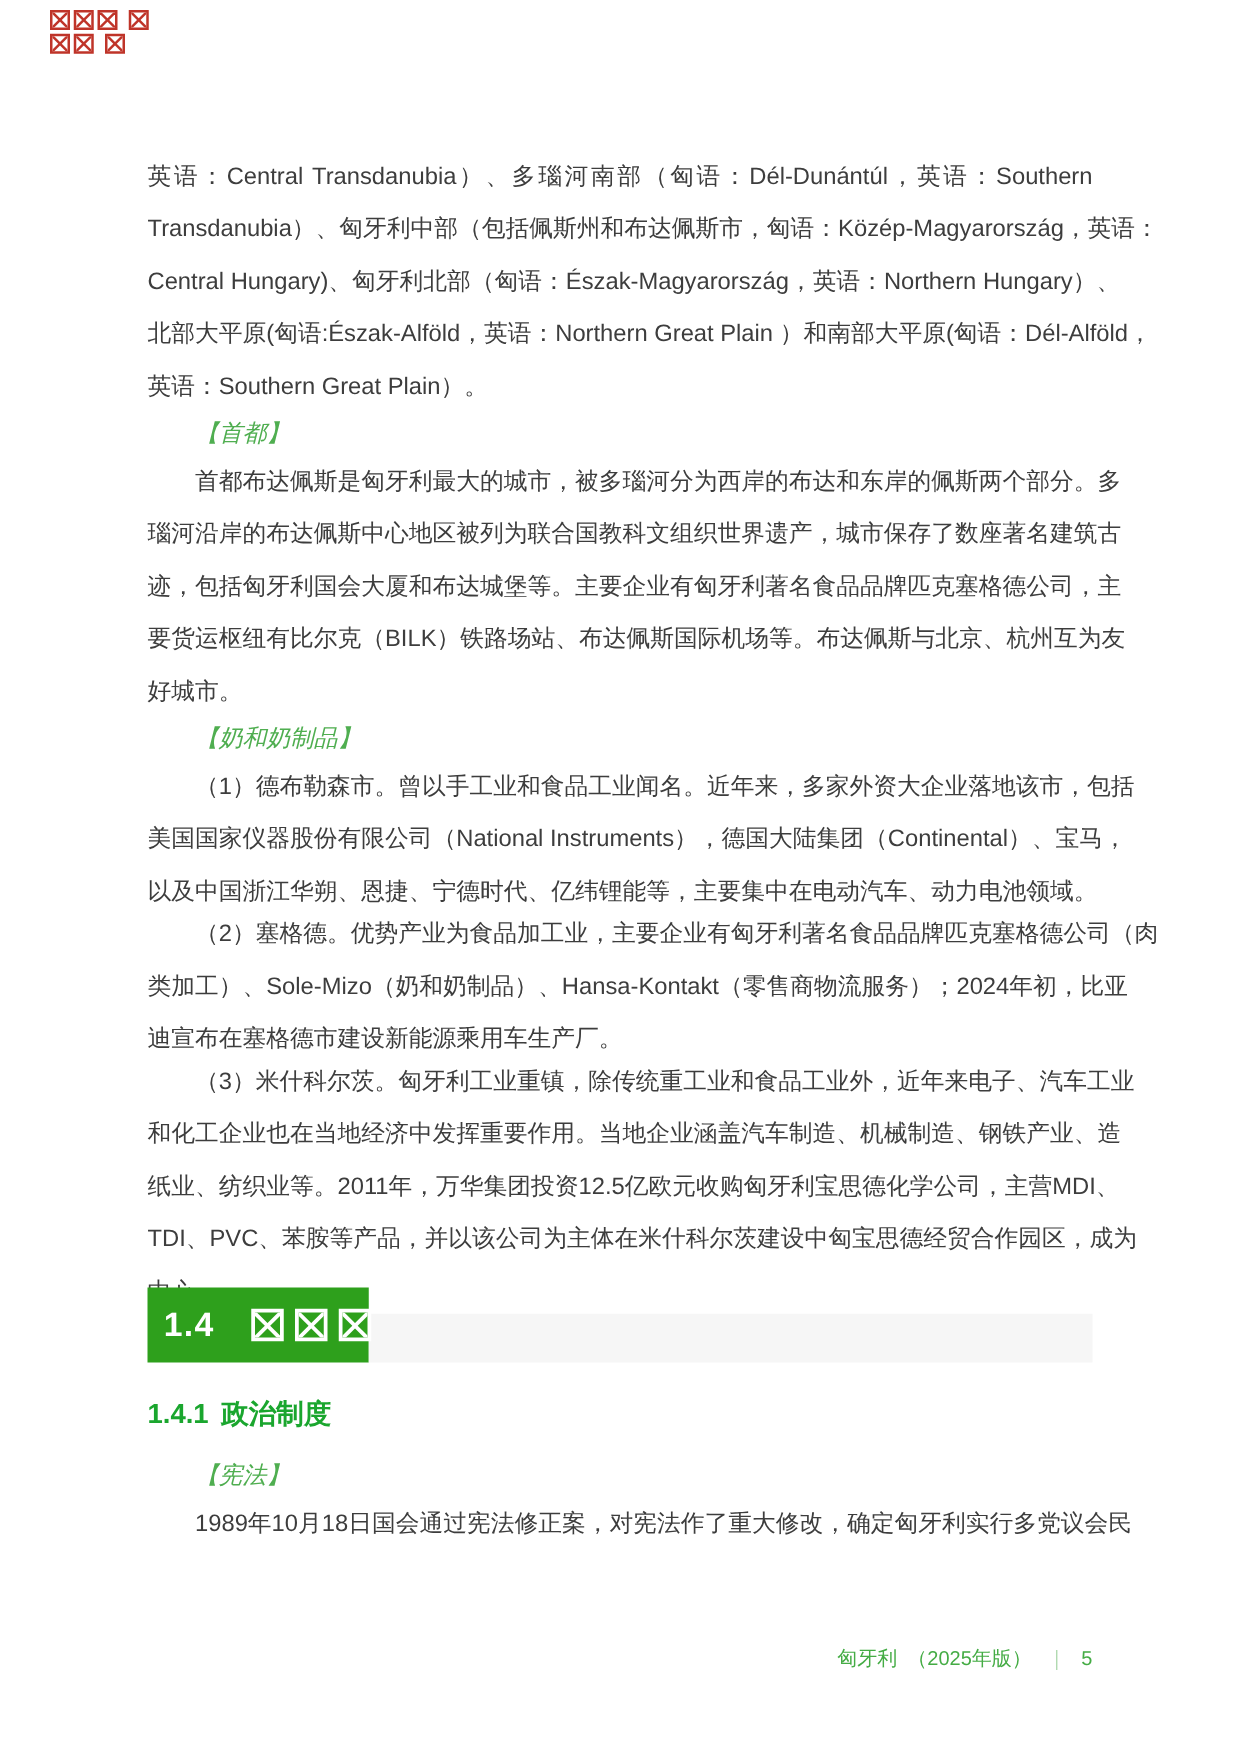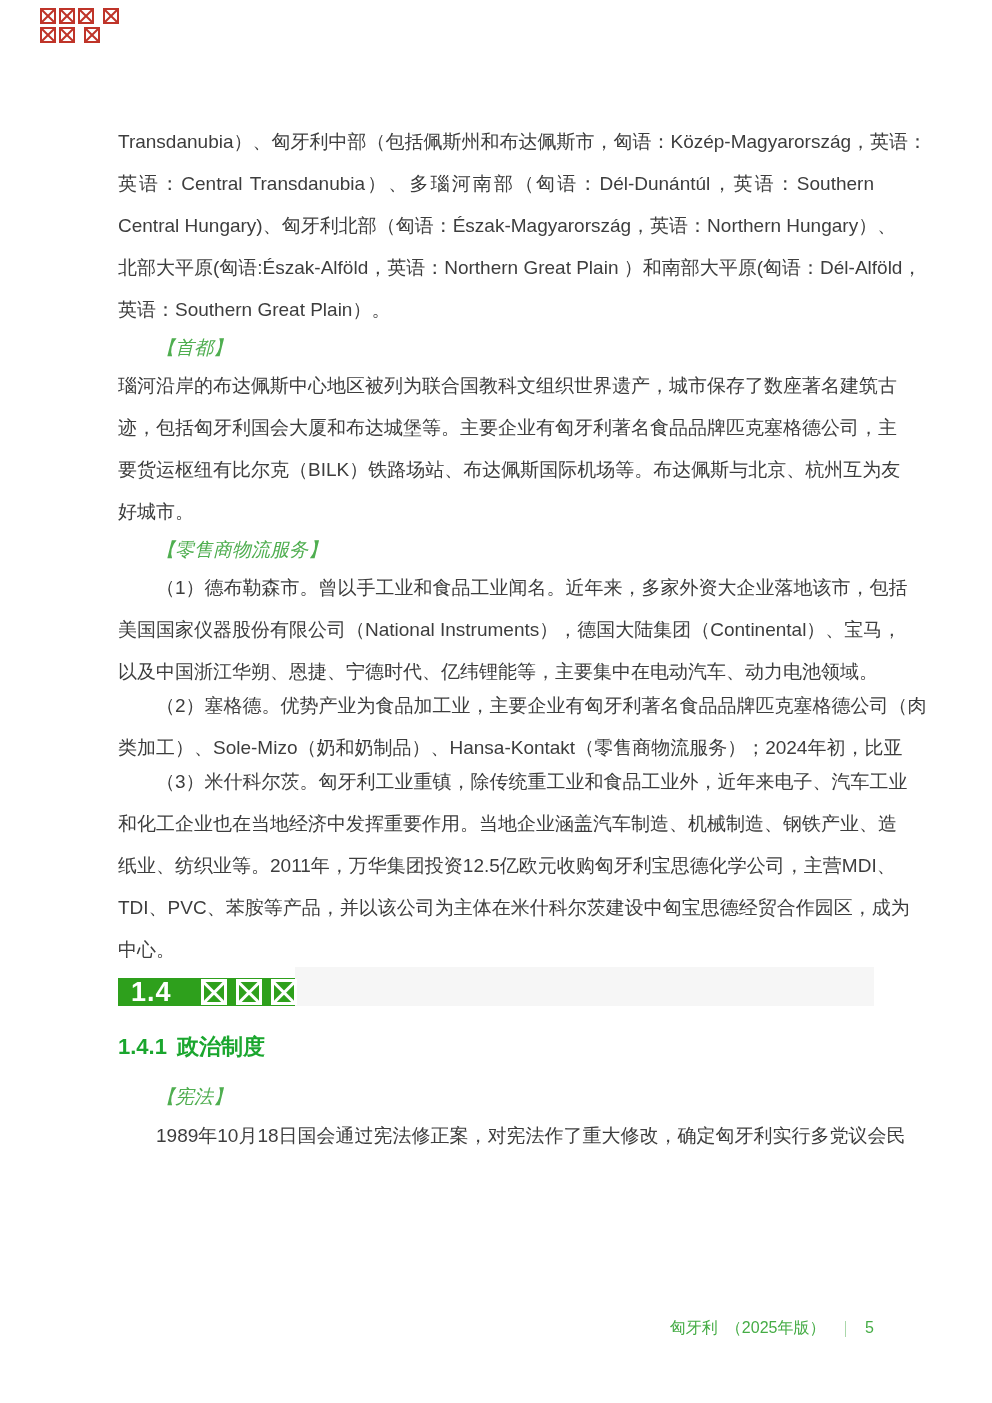--- a/index.html
+++ b/index.html
@@ -42,21 +42,21 @@
   .para + .para { margin-top:-8px; }
 
   .sec-h {
     font-size:19px; line-height:34px; height:34px;
     color:#4fae50; text-indent:2em; font-weight:400;font-style:italic;
   }
 
   
   .banner { margin-top:-9px; height:44px; display:flex; align-items:flex-end; }
   .banner-green {
-    width:177px; height:28px; background:#2ea01c;
+    width:177px; height:60px; background:#2ea01c;
     display:flex; align-items:center; padding-left:13px;
   }
   .banner-num { color:#ffffff; font-size:27px; font-weight:700; letter-spacing:1px; }
   .banner-div { width:2px; height:44px; background:#55b845; margin-left:12px; }
   .tofu-group { display:flex; margin-left:17px; }
   .tofu-white { width:26px; height:26px; border:3px solid #ffffff; margin-right:9px; }
   .tofu-white::before, .tofu-white::after {
     width:34px; height:2.5px; margin-left:-17px; margin-top:-1px; background:#ffffff;
   }
   .tofu-white::before { transform:rotate(45deg); }
@@ -95,47 +95,49 @@
   <div class="logo-row">
     <span class="tofu tofu-red"></span>
     <span class="tofu tofu-red"></span>
     <span class="tofu tofu-red tofu-gap"></span>
   </div>
 </div>
 
 <div class="doc">
 
   <div class="para">
+    <div class="ln">英语：Central Transdanubia）、多瑙河南部（匈语：Dél-Dunántúl，英语：Southern</div>
     <div class="ln">Transdanubia）、匈牙利中部（包括佩斯州和布达佩斯市，匈语：Közép-Magyarország，英语：</div>
-    <div class="ln">英语：Central Transdanubia）、多瑙河南部（匈语：Dél-Dunántúl，英语：Southern</div>
     <div class="ln">Central Hungary)、匈牙利北部（匈语：Észak-Magyarország，英语：Northern Hungary）、</div>
     <div class="ln">北部大平原(匈语:Észak-Alföld，英语：Northern Great Plain ）和南部大平原(匈语：Dél-Alföld，</div>
     <div class="ln last">英语：Southern Great Plain）。</div>
   </div>
 
   <div class="sec-h">【首都】</div>
 
   <div class="para">
+    <div class="ln ind">首都布达佩斯是匈牙利最大的城市，被多瑙河分为西岸的布达和东岸的佩斯两个部分。多</div>
     <div class="ln">瑙河沿岸的布达佩斯中心地区被列为联合国教科文组织世界遗产，城市保存了数座著名建筑古</div>
     <div class="ln">迹，包括匈牙利国会大厦和布达城堡等。主要企业有匈牙利著名食品品牌匹克塞格德公司，主</div>
     <div class="ln">要货运枢纽有比尔克（BILK）铁路场站、布达佩斯国际机场等。布达佩斯与北京、杭州互为友</div>
     <div class="ln last">好城市。</div>
   </div>
 
-  <div class="sec-h">【零售商物流服务】</div>
+  <div class="sec-h">【奶和奶制品】</div>
 
   <div class="para">
     <div class="ln ind">（1）德布勒森市。曾以手工业和食品工业闻名。近年来，多家外资大企业落地该市，包括</div>
     <div class="ln">美国国家仪器股份有限公司（National Instruments），德国大陆集团（Continental）、宝马，</div>
     <div class="ln last">以及中国浙江华朔、恩捷、宁德时代、亿纬锂能等，主要集中在电动汽车、动力电池领域。</div>
   </div>
 
   <div class="para">
     <div class="ln ind">（2）塞格德。优势产业为食品加工业，主要企业有匈牙利著名食品品牌匹克塞格德公司（肉</div>
     <div class="ln">类加工）、Sole-Mizo（奶和奶制品）、Hansa-Kontakt（零售商物流服务）；2024年初，比亚</div>
+    <div class="ln last">迪宣布在塞格德市建设新能源乘用车生产厂。</div>
   </div>
 
   <div class="para">
     <div class="ln ind">（3）米什科尔茨。匈牙利工业重镇，除传统重工业和食品工业外，近年来电子、汽车工业</div>
     <div class="ln">和化工企业也在当地经济中发挥重要作用。当地企业涵盖汽车制造、机械制造、钢铁产业、造</div>
     <div class="ln">纸业、纺织业等。2011年，万华集团投资12.5亿欧元收购匈牙利宝思德化学公司，主营MDI、</div>
     <div class="ln">TDI、PVC、苯胺等产品，并以该公司为主体在米什科尔茨建设中匈宝思德经贸合作园区，成为</div>
     <div class="ln last">中心。</div>
   </div>
 

